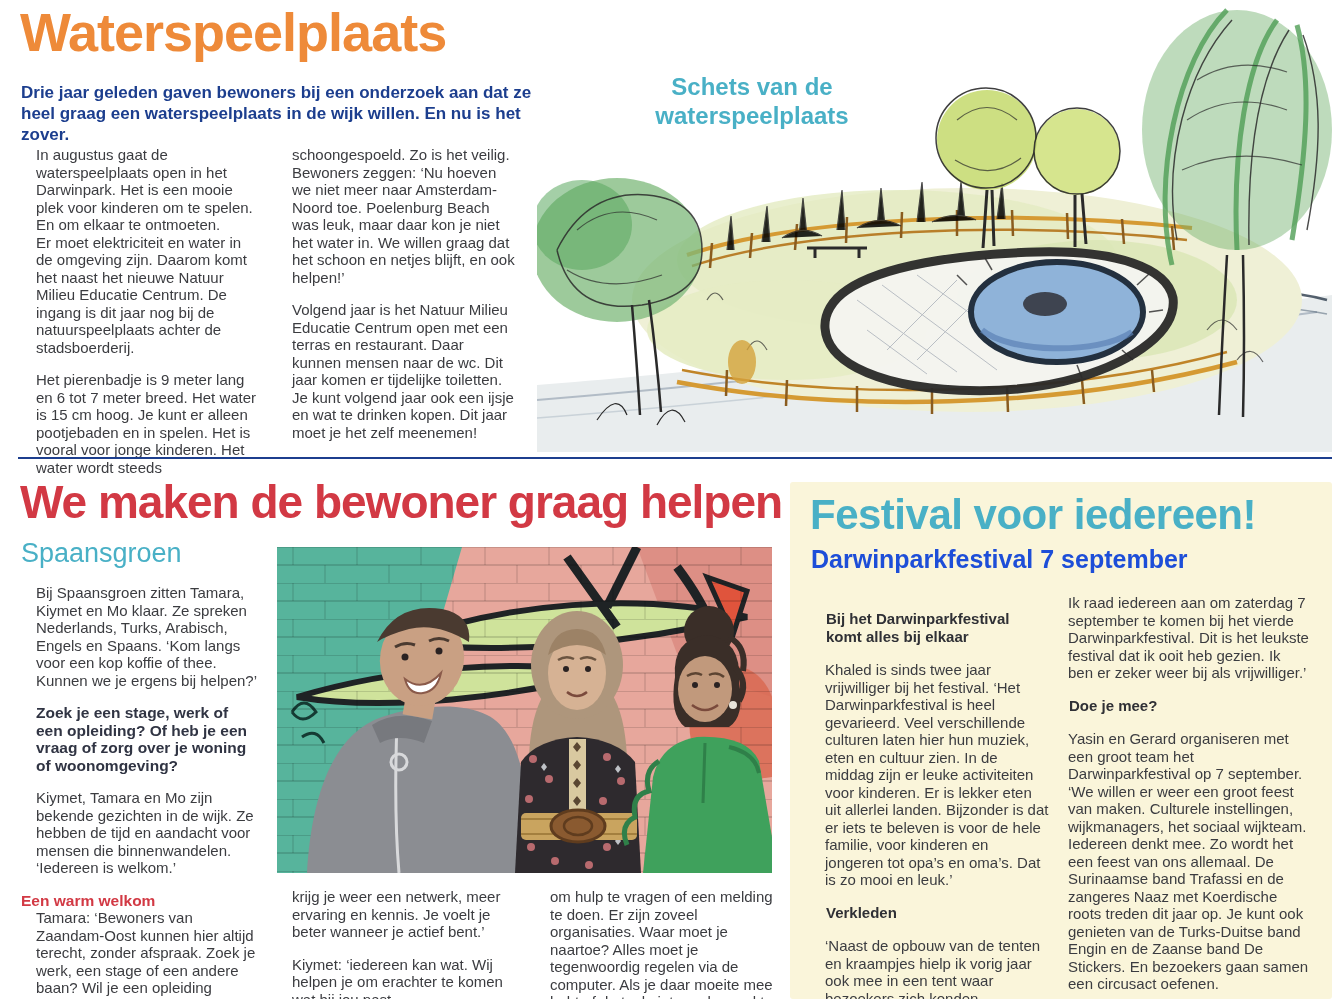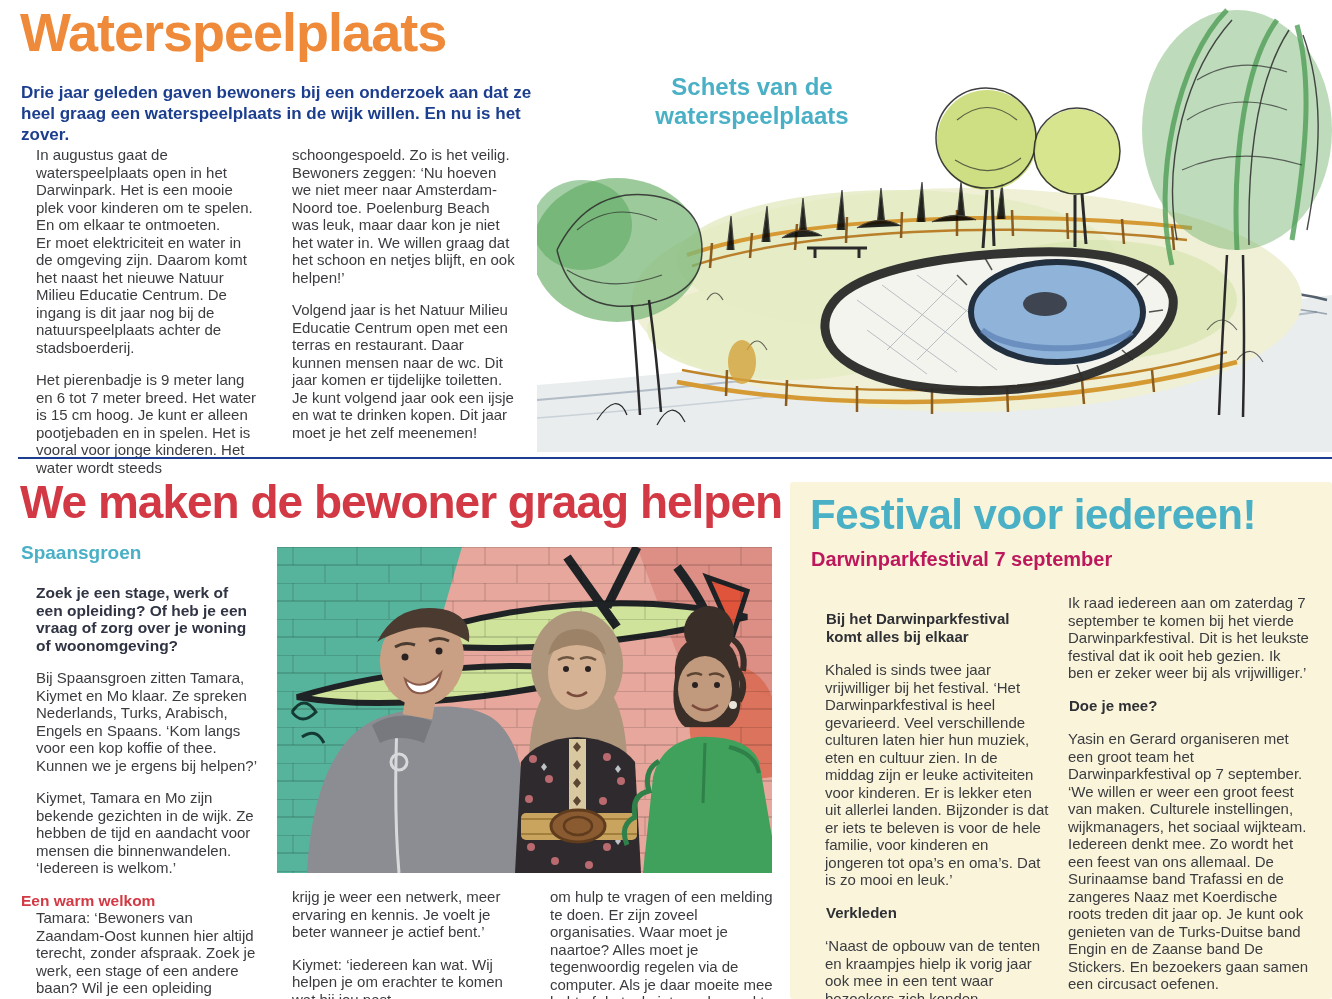--- a/index.html
+++ b/index.html
@@ -17,35 +17,35 @@
   
   .sketch{position:absolute;left:537px;top:0;width:795px;height:452px;text-align:center;}
   .sketch svg{position:absolute;left:0;top:0;}
   .sketch-caption{position:absolute;left:100px;top:72px;width:230px;
             font-size:24px;line-height:29px;font-weight:bold;color:#49b0c6;}
   
   .divider{position:absolute;left:18px;top:457px;width:1314px;height:2px;background:#1c3e8e;}
   
   .a2-title{position:absolute;left:20px;top:474px;margin:0;font-size:46px;line-height:56px;
             font-weight:bold;letter-spacing:-1px;color:#d23944;}
-  .a2-subtitle{position:absolute;left:21px;top:540px;margin:0;font-size:19px;line-height:26px;
-            font-weight:bold;color:#49b0c6;}
+  .a2-subtitle{position:absolute;left:21px;top:540px;margin:0;font-size:27px;line-height:26px;
+            font-weight:normal;color:#49b0c6;}
   .a2-col1{position:absolute;left:21px;top:584px;width:238px;}
   .a2-lead{font-weight:bold;color:#303443;font-size:15.5px;}
   .red-sub{margin:15px 0 0 0;font-size:15.5px;line-height:17.5px;font-weight:bold;color:#d23944;}
   .after-sub{margin-top:0;}
   .photo{position:absolute;left:277px;top:547px;width:495px;height:326px;overflow:hidden;}
   .a2-colm{position:absolute;left:277px;top:888px;width:235px;}
   .a2-colr{position:absolute;left:535px;top:888px;width:240px;}
   
   .festival{position:absolute;left:790px;top:482px;width:542px;height:517px;background:#faf5da;border-radius:3px;}
   .a3-title{position:absolute;left:20px;top:8px;margin:0;font-size:42px;line-height:50px;
             font-weight:bold;letter-spacing:-0.5px;color:#49b0c6;}
-  .a3-subtitle{position:absolute;left:21px;top:64px;margin:0;font-size:20px;line-height:26px;
-            font-weight:bold;color:#be185d;}
+  .a3-subtitle{position:absolute;left:21px;top:64px;margin:0;font-size:25px;line-height:26px;
+            font-weight:bold;color:#1d4ed8;}
   .a3-col1{position:absolute;left:20px;top:112px;width:240px;}
   .a3-col2{position:absolute;left:263px;top:112px;width:256px;}
   .a3-head{margin:16px;font-size:15px;line-height:17.5px;font-weight:bold;color:#2f3035;white-space:pre-line;}
   .a3-head-gap{margin-top:15px;}
 </style>
 </head>
 <body>
 
 <div class="page">
 
@@ -171,22 +171,22 @@
     </div>
   </section>
 
   <div class="divider"></div>
 
   <section>
     <h2 class="a2-title">We maken de bewoner graag helpen</h2>
     <h3 class="a2-subtitle">Spaansgroen</h3>
 
     <div class="a2-col1">
+      <p class="body-text">Bij Spaansgroen zitten Tamara, Kiymet en Mo klaar. Ze spreken Nederlands, Turks, Arabisch, Engels en Spaans. ‘Kom langs voor een kop koffie of thee. Kunnen we je ergens bij helpen?’</p>
       <p class="body-text a2-lead">Zoek je een stage, werk of een opleiding? Of heb je een vraag of zorg over je woning of woonomgeving?</p>
-      <p class="body-text">Bij Spaansgroen zitten Tamara, Kiymet en Mo klaar. Ze spreken Nederlands, Turks, Arabisch, Engels en Spaans. ‘Kom langs voor een kop koffie of thee. Kunnen we je ergens bij helpen?’</p>
       <p class="body-text">Kiymet, Tamara en Mo zijn bekende gezichten in de wijk. Ze hebben de tijd en aandacht voor mensen die binnenwandelen. ‘Iedereen is welkom.’</p>
       <h4 class="red-sub">Een warm welkom</h4>
       <p class="body-text after-sub">Tamara: ‘Bewoners van Zaandam-Oost kunnen hier altijd terecht, zonder afspraak. Zoek je werk, een stage of een andere baan? Wil je een opleiding volgen? Samen onderzoeken we wat bij jou past. Daarvoor kijken we naar je verleden, heden en de toekomst. Zo</p>
     </div>
 
     <div class="photo">
       <svg width="495" height="326" viewBox="0 0 495 326">
         <defs>
           <pattern id="bricks" width="64" height="36" patternUnits="userSpaceOnUse">
             <rect width="64" height="36" fill="none"></rect>

